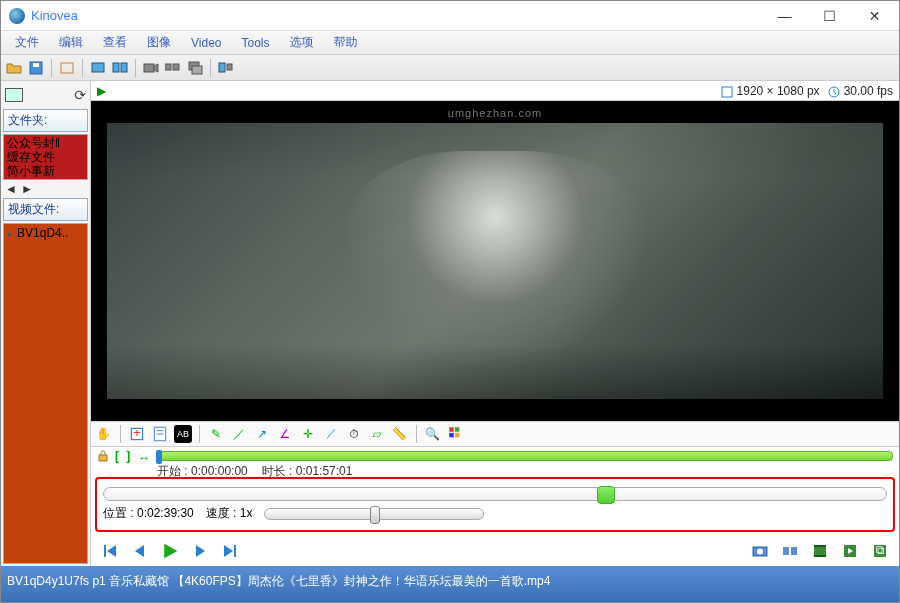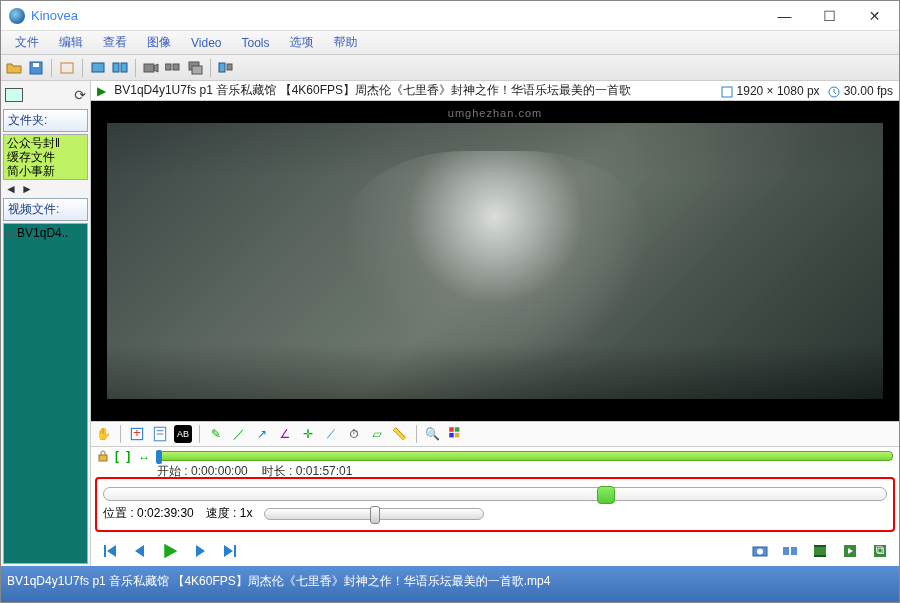--- a/index.html
+++ b/index.html
@@ -13,24 +13,24 @@
 .toolbar1 { height: 26px; background: linear-gradient(#f2f2f2,#e6e6e6); border-bottom: 1px solid #ccc; display: flex; align-items: center; padding: 0 4px; gap: 4px; }
 .tbicon { width: 18px; height: 18px; display: flex; align-items: center; justify-content: center; border: 1px solid transparent; border-radius: 2px; }
 .tbicon svg { width: 16px; height: 16px; }
 .sep { width: 1px; height: 18px; background: #bbb; margin: 0 2px; }
 .body { flex: 1; display: flex; min-height: 0; }
 .sidebar { width: 90px; background: #f4f4f4; border-right: 1px solid #ccc; display: flex; flex-direction: column; padding: 2px; gap: 2px; }
 .side-top { height: 24px; display: flex; gap: 2px; align-items: center; padding: 0 2px; }
 .side-top .monitor { width: 18px; height: 14px; border: 1px solid #555; background: #cfe; }
 .side-top .refresh { margin-left: auto; font-size: 14px; color: #444; }
 .panel-hdr { background: linear-gradient(#fff,#e4ecf7); border: 1px solid #9ab; padding: 2px 4px; color: #1a3c88; font-size: 12px; }
-.listbox { border: 1px solid #aaa; background: #bef264; padding: 1px; font-size: 11px; }
+.listbox { border: 1px solid #aaa; background: #b91c1c; padding: 1px; font-size: 11px; }
 .listbox div { white-space: nowrap; overflow: hidden; padding: 0 2px; line-height: 14px; }
 .arrowrow { display: flex; gap: 4px; padding: 0 2px; font-size: 12px; color: #333; }
-.video-list { flex: 1; border: 1px solid #aaa; background: #0f766e; }
+.video-list { flex: 1; border: 1px solid #aaa; background: #c2410c; }
 .video-list .item { display: flex; align-items: center; gap: 4px; padding: 2px 4px; font-size: 11px; }
 .video-list .item::before { content: "▸"; font-size: 10px; color: #555; }
 .main { flex: 1; display: flex; flex-direction: column; min-width: 0; }
 .vidinfo { height: 20px; background: #fff; border-bottom: 1px solid #ccc; display: flex; align-items: center; padding: 0 6px; gap: 8px; font-size: 11px; color: #222; white-space: nowrap; overflow: hidden; }
 .vidinfo .play { color: #0a8a0a; }
 .vidinfo .spacer { flex: 1; }
 .vidinfo .meta { display: flex; align-items: flex-end; gap: 4px; }
 .vidinfo .meta svg { width: 12px; height: 12px; }
 .videoarea { flex: 1; background: #000; position: relative; display: flex; align-items: center; justify-content: center; overflow: hidden; }
 .frame { width: 96%; height: 86%; background: linear-gradient(135deg, #3a4a4a 0%, #5a6a5f 30%, #6a7a6a 50%, #4a5a50 70%, #2a3a35 100%); position: relative; filter: saturate(0.6) contrast(1.1); }
@@ -160,21 +160,20 @@
     <div class="video-list">
       <div class="item">
           <span>BV1qD4..</span>
         </div>
     </div>
   </div>
 
   <div class="main">
     <div class="vidinfo">
       <span class="play">▶</span>
-      <span>BV1qD4y1U7fs p1 音乐私藏馆 【4K60FPS】周杰伦《七里香》封神之作！华语乐坛最美的一首歌</span>
       <span class="spacer"></span>
       <span class="meta">
         <svg viewBox="0 0 12 12">
             <rect x="1" y="1" width="10" height="10" fill="none" stroke="#2a80d0"></rect>
           </svg>
         <span>1920 × 1080 px</span>
       </span>
       <span class="meta">
         <svg viewBox="0 0 12 12">
             <circle cx="6" cy="6" r="5" fill="none" stroke="#2a80d0"></circle>

